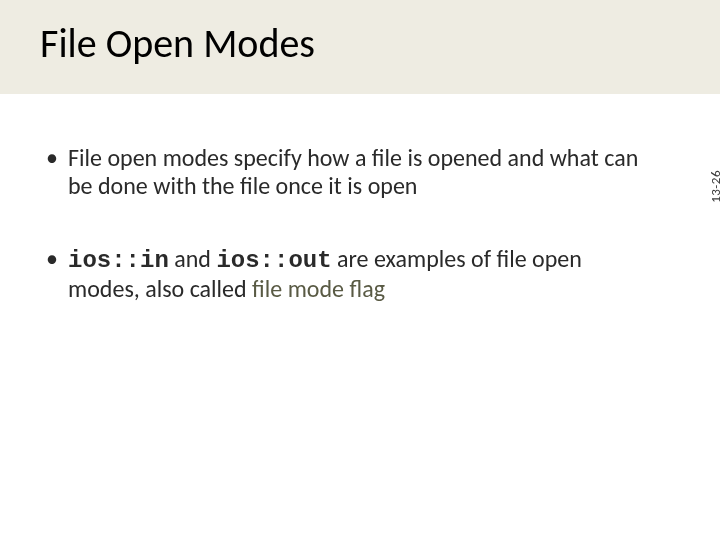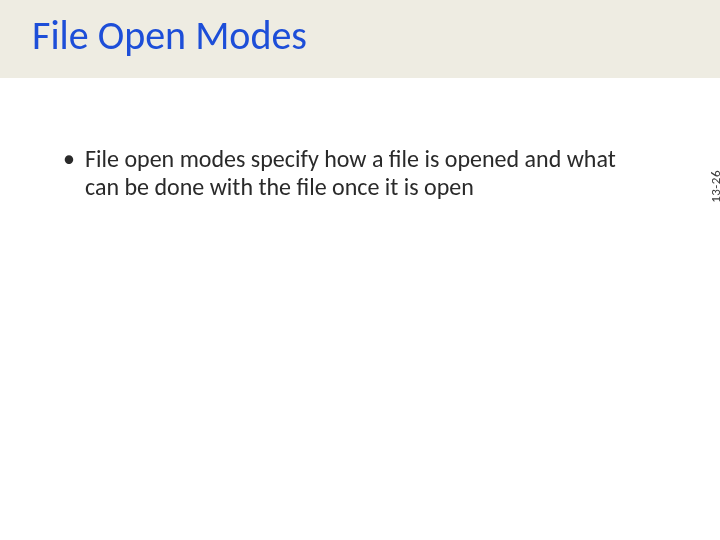--- a/index.html
+++ b/index.html
@@ -19,32 +19,32 @@
     box-sizing: border-box;
   }
   .title-band {
     background: #eeece2;
     padding: 14px 32px 20px 32px;
     box-sizing: border-box;
   }
   .title {
     font-size: 40px;
     font-weight: 400;
-    color: #1d4ed8;
+    color: #000000;
     letter-spacing: 0px;
-    margin: 0;
+    margin: 8px;
     line-height: 1.1;
   }
   .body {
     padding: 50px 70px 0 46px;
     box-sizing: border-box;
   }
   ul.bullets {
     list-style: none;
-    margin: 17px;
+    margin: 0;
     padding: 0;
   }
   ul.bullets > li {
     position: relative;
     padding-left: 22px;
     font-size: 24px;
     color: #2a2a2a;
     line-height: 1.18;
     margin-bottom: 44px;
     font-weight: 400;
@@ -80,18 +80,21 @@
 
 <div class="slide">
 
   <div class="title-band">
     <h1 class="title">File Open Modes</h1>
   </div>
 
   <div class="body">
     <ul class="bullets">
       <li>File open modes specify how a file is opened and what can be done with the file once it is open</li>
+      <li>
+        <span class="code">ios::in</span><span> and </span><span class="code">ios::out</span><span> are examples of file open modes, also called </span><span class="mode-flag">file mode flag</span>
+      </li>
     </ul>
   </div>
 
   <div class="page-num">13-26</div>
 
 </div>
 
 </body></html>

